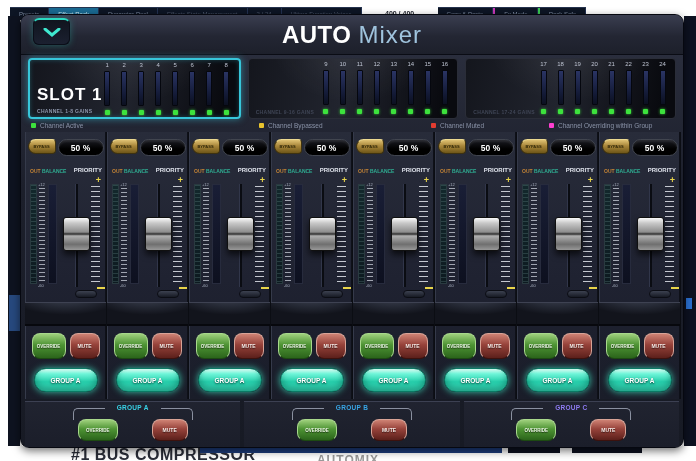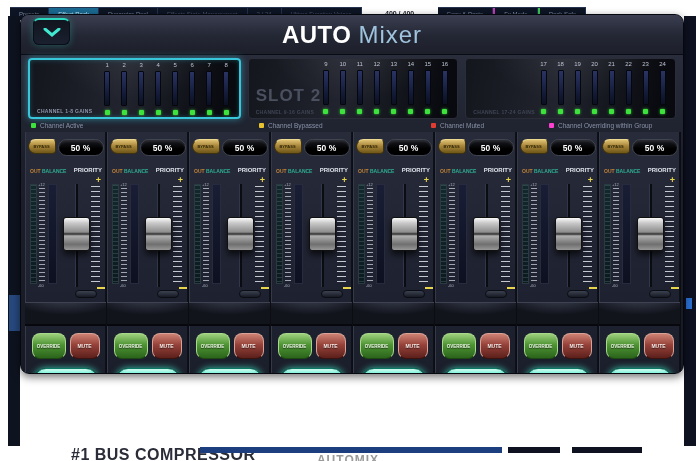--- a/index.html
+++ b/index.html
@@ -21,21 +21,21 @@
   .edge-right { position:absolute; right:0; top:16px; width:12px; height:430px; background:#0d1120; z-index:1; }
   .edge-right-mark { position:absolute; right:4px; top:298px; width:6px; height:11px; background:#2a6fd0; z-index:1; }
 
   .footer-left  { position:absolute; left:71px;  top:446px; font-size:16px; font-weight:bold; color:#2a2d38; letter-spacing:.5px; z-index:1; }
   .footer-bar   { position:absolute; left:200px; top:447px; width:302px; height:6px; background:#1c3d7e; z-index:1; }
   .footer-seg-a { position:absolute; left:508px; top:447px; width:52px;  height:6px; background:#0d1120; z-index:1; }
   .footer-seg-b { position:absolute; left:572px; top:447px; width:70px;  height:6px; background:#0d1120; z-index:1; }
   .footer-center{ position:absolute; left:0; right:0; top:453px; text-align:center; font-size:12px; font-weight:bold; color:#9a9a9a; letter-spacing:1px; z-index:1; }
 
   
-  .window { position:absolute; left:20px; top:14px; width:664px; height:360px; z-index:2;
+  .window { position:absolute; left:20px; top:14px; width:664px; height:434px; z-index:2;
             background:linear-gradient(#2e3242,#1c1f2b 40%,#171a24);
             border:1px solid #060810; border-radius:9px; box-shadow:0 3px 8px rgba(0,0,0,.55); overflow:hidden;text-decoration:underline; }
 
   .titlebar { position:absolute; left:0; right:0; top:0; height:40px;
               background:linear-gradient(#3a3e50,#232633 55%,#1d202b);
               border-bottom:1px solid #0a0c14; }
   .collapse-btn { position:absolute; left:12px; top:3px; width:37px; height:27px;
                   background:linear-gradient(#10141e,#1b2030); border:1px solid #0a0e18; border-top:2px solid #2ad8c0;
                   border-radius:6px; display:flex; align-items:center; justify-content:center;
                   box-shadow:0 0 7px rgba(42,216,192,.35); cursor:pointer; }
@@ -230,20 +230,21 @@
             <div class="chan-num">7</div>
             <div class="chan-meter"></div>
             <div class="chan-led" style="background: rgb(61, 226, 61);"></div>
           </div>
           <div class="chan">
             <div class="chan-num">8</div>
             <div class="chan-meter"></div>
             <div class="chan-led" style="background: rgb(61, 226, 61);"></div>
           </div>
         </div>
+        <div class="slot-name">SLOT 1</div>
         <div class="slot-sub">CHANNEL 1-8 GAINS</div>
       </div>
       <div class="slot dim">
         <div class="slot-channels">
           <div class="chan">
             <div class="chan-num">9</div>
             <div class="chan-meter"></div>
             <div class="chan-led" style="background: rgb(61, 226, 61);"></div>
           </div>
           <div class="chan">
@@ -275,21 +276,20 @@
             <div class="chan-num">15</div>
             <div class="chan-meter"></div>
             <div class="chan-led" style="background: rgb(61, 226, 61);"></div>
           </div>
           <div class="chan">
             <div class="chan-num">16</div>
             <div class="chan-meter"></div>
             <div class="chan-led" style="background: rgb(61, 226, 61);"></div>
           </div>
         </div>
-        <div class="slot-name">SLOT 2</div>
         <div class="slot-sub">CHANNEL 9-16 GAINS</div>
       </div>
       <div class="slot dim">
         <div class="slot-channels">
           <div class="chan">
             <div class="chan-num">17</div>
             <div class="chan-meter"></div>
             <div class="chan-led" style="background: rgb(61, 226, 61);"></div>
           </div>
           <div class="chan">

